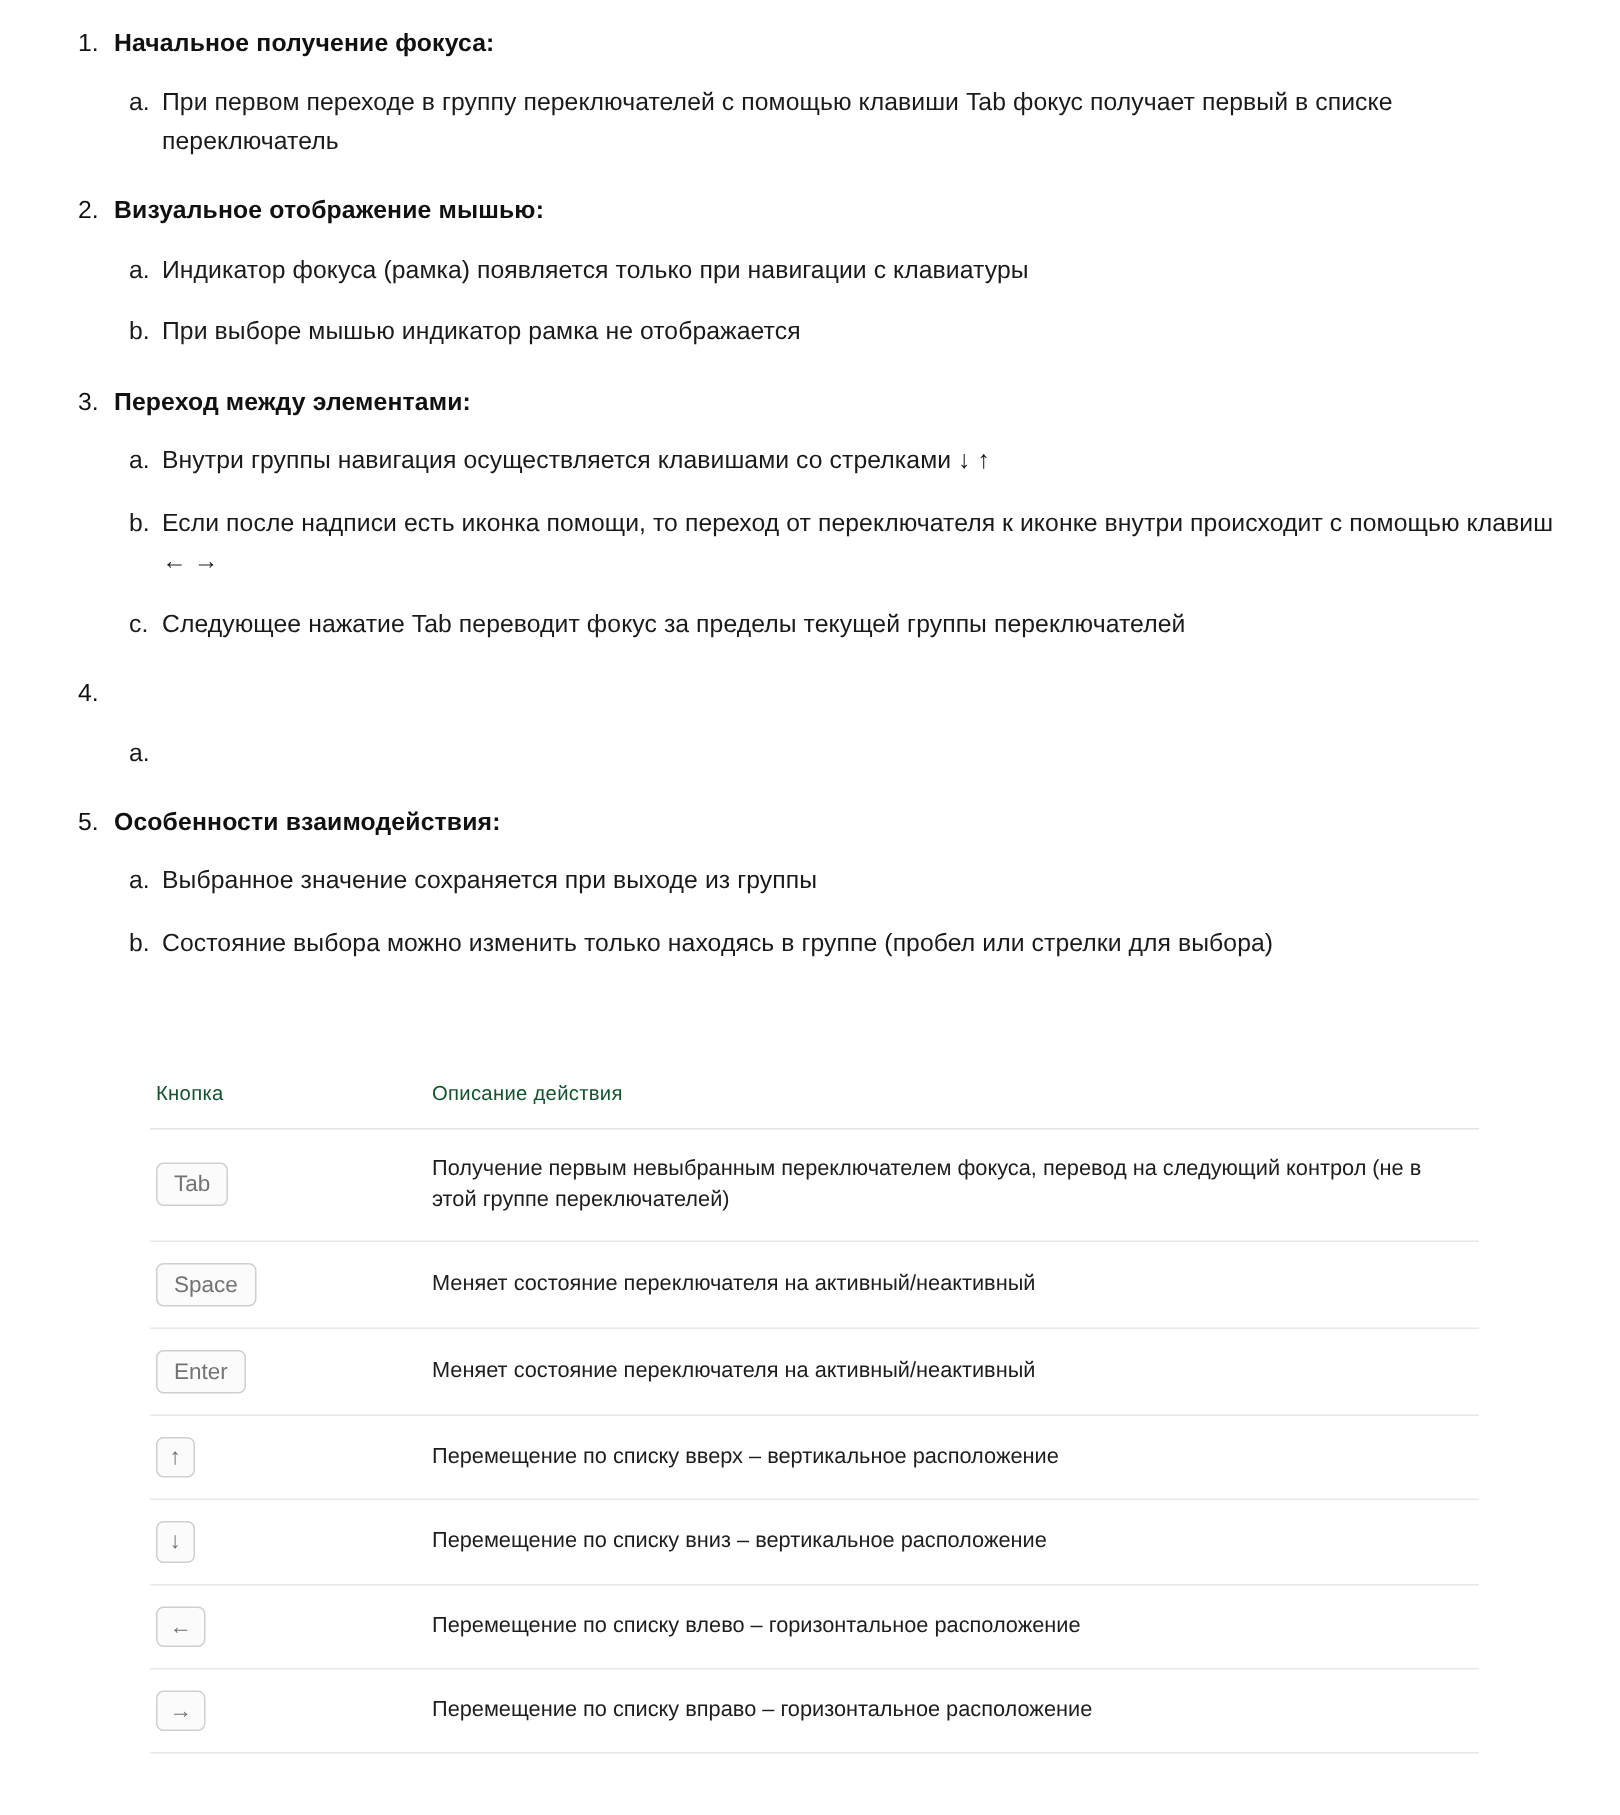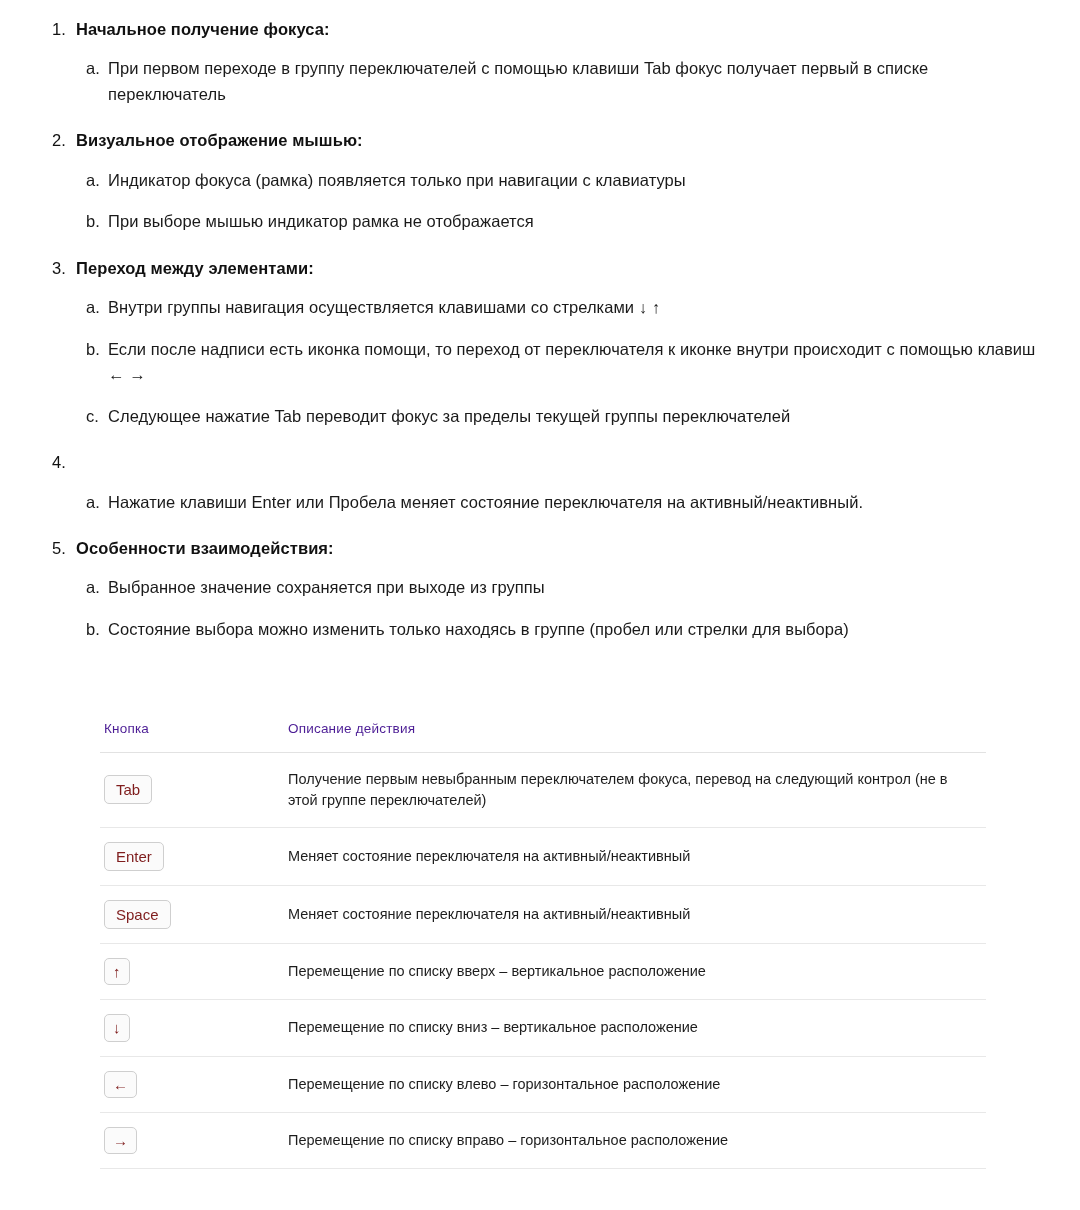--- a/index.html
+++ b/index.html
@@ -83,21 +83,21 @@
     width: 886px;
     table-layout: fixed;
   }
   table.keys col.c1 { width: 184px; }
   table.keys col.c2 { width: 702px; }
 
   table.keys thead th {
     text-align: left;
     font-weight: normal;
     font-size: 13.5px;
-    color: #4c1d95;
+    color: #14532d;
     padding: 4px 6px 16px 4px;
     border-bottom: 1px solid #e2e2e2;
     vertical-align: bottom;
     letter-spacing: 0.2px;
   }
   table.keys thead th.h2 { padding-left: 4px; }
 
   table.keys tbody td {
     border-bottom: 1px solid #e8e8e8;
     vertical-align: middle;
@@ -118,21 +118,21 @@
   .kbd {
     display: inline-block;
     min-width: 26px;
     padding: 5px 11px;
     border: 1px solid #cfcfcf;
     border-radius: 5px;
     background: #fbfbfb;
     font-family: "Liberation Sans", sans-serif;
     font-size: 15px;
     line-height: 1.15;
-    color: #7f1d1d;
+    color: #737373;
     text-align: center;
   }
   .kbd.arrow {
     min-width: 20px;
     padding: 4px 8px;
     font-size: 15px;
   }
 </style>
 </head>
 <body>
@@ -191,21 +191,20 @@
         </div>
       </div>
       <div class="gap-after-block"></div>
       <div class="rule-block">
         <div class="rule-head">
           <span class="rule-num">4.</span>
         </div>
         <div class="sub-list">
           <div class="sub-item">
             <span class="sub-letter">a.</span>
-            <span class="sub-text">Нажатие клавиши Enter или Пробела меняет состояние переключателя на активный/неактивный.</span>
           </div>
         </div>
       </div>
       <div class="gap-after-block"></div>
       <div class="rule-block">
         <div class="rule-head">
           <span class="rule-num">5.</span>
           <span class="rule-title">Особенности взаимодействия:</span>
         </div>
         <div class="sub-list">
@@ -233,25 +232,25 @@
           <th class="h1">Кнопка</th>
           <th class="h2">Описание действия</th>
         </tr>
       </thead>
       <tbody>
           <tr class="tall">
             <td class="key-cell"><span class="kbd">Tab</span></td>
             <td class="desc-cell">Получение первым невыбранным переключателем фокуса, перевод на следующий контрол (не в этой группе переключателей)</td>
           </tr>
           <tr>
+            <td class="key-cell"><span class="kbd">Space</span></td>
+            <td class="desc-cell">Меняет состояние переключателя на активный/неактивный</td>
+          </tr>
+          <tr>
             <td class="key-cell"><span class="kbd">Enter</span></td>
-            <td class="desc-cell">Меняет состояние переключателя на активный/неактивный</td>
-          </tr>
-          <tr>
-            <td class="key-cell"><span class="kbd">Space</span></td>
             <td class="desc-cell">Меняет состояние переключателя на активный/неактивный</td>
           </tr>
           <tr>
             <td class="key-cell"><span class="kbd arrow">↑</span></td>
             <td class="desc-cell">Перемещение по списку вверх – вертикальное расположение</td>
           </tr>
           <tr>
             <td class="key-cell"><span class="kbd arrow">↓</span></td>
             <td class="desc-cell">Перемещение по списку вниз – вертикальное расположение</td>
           </tr>

